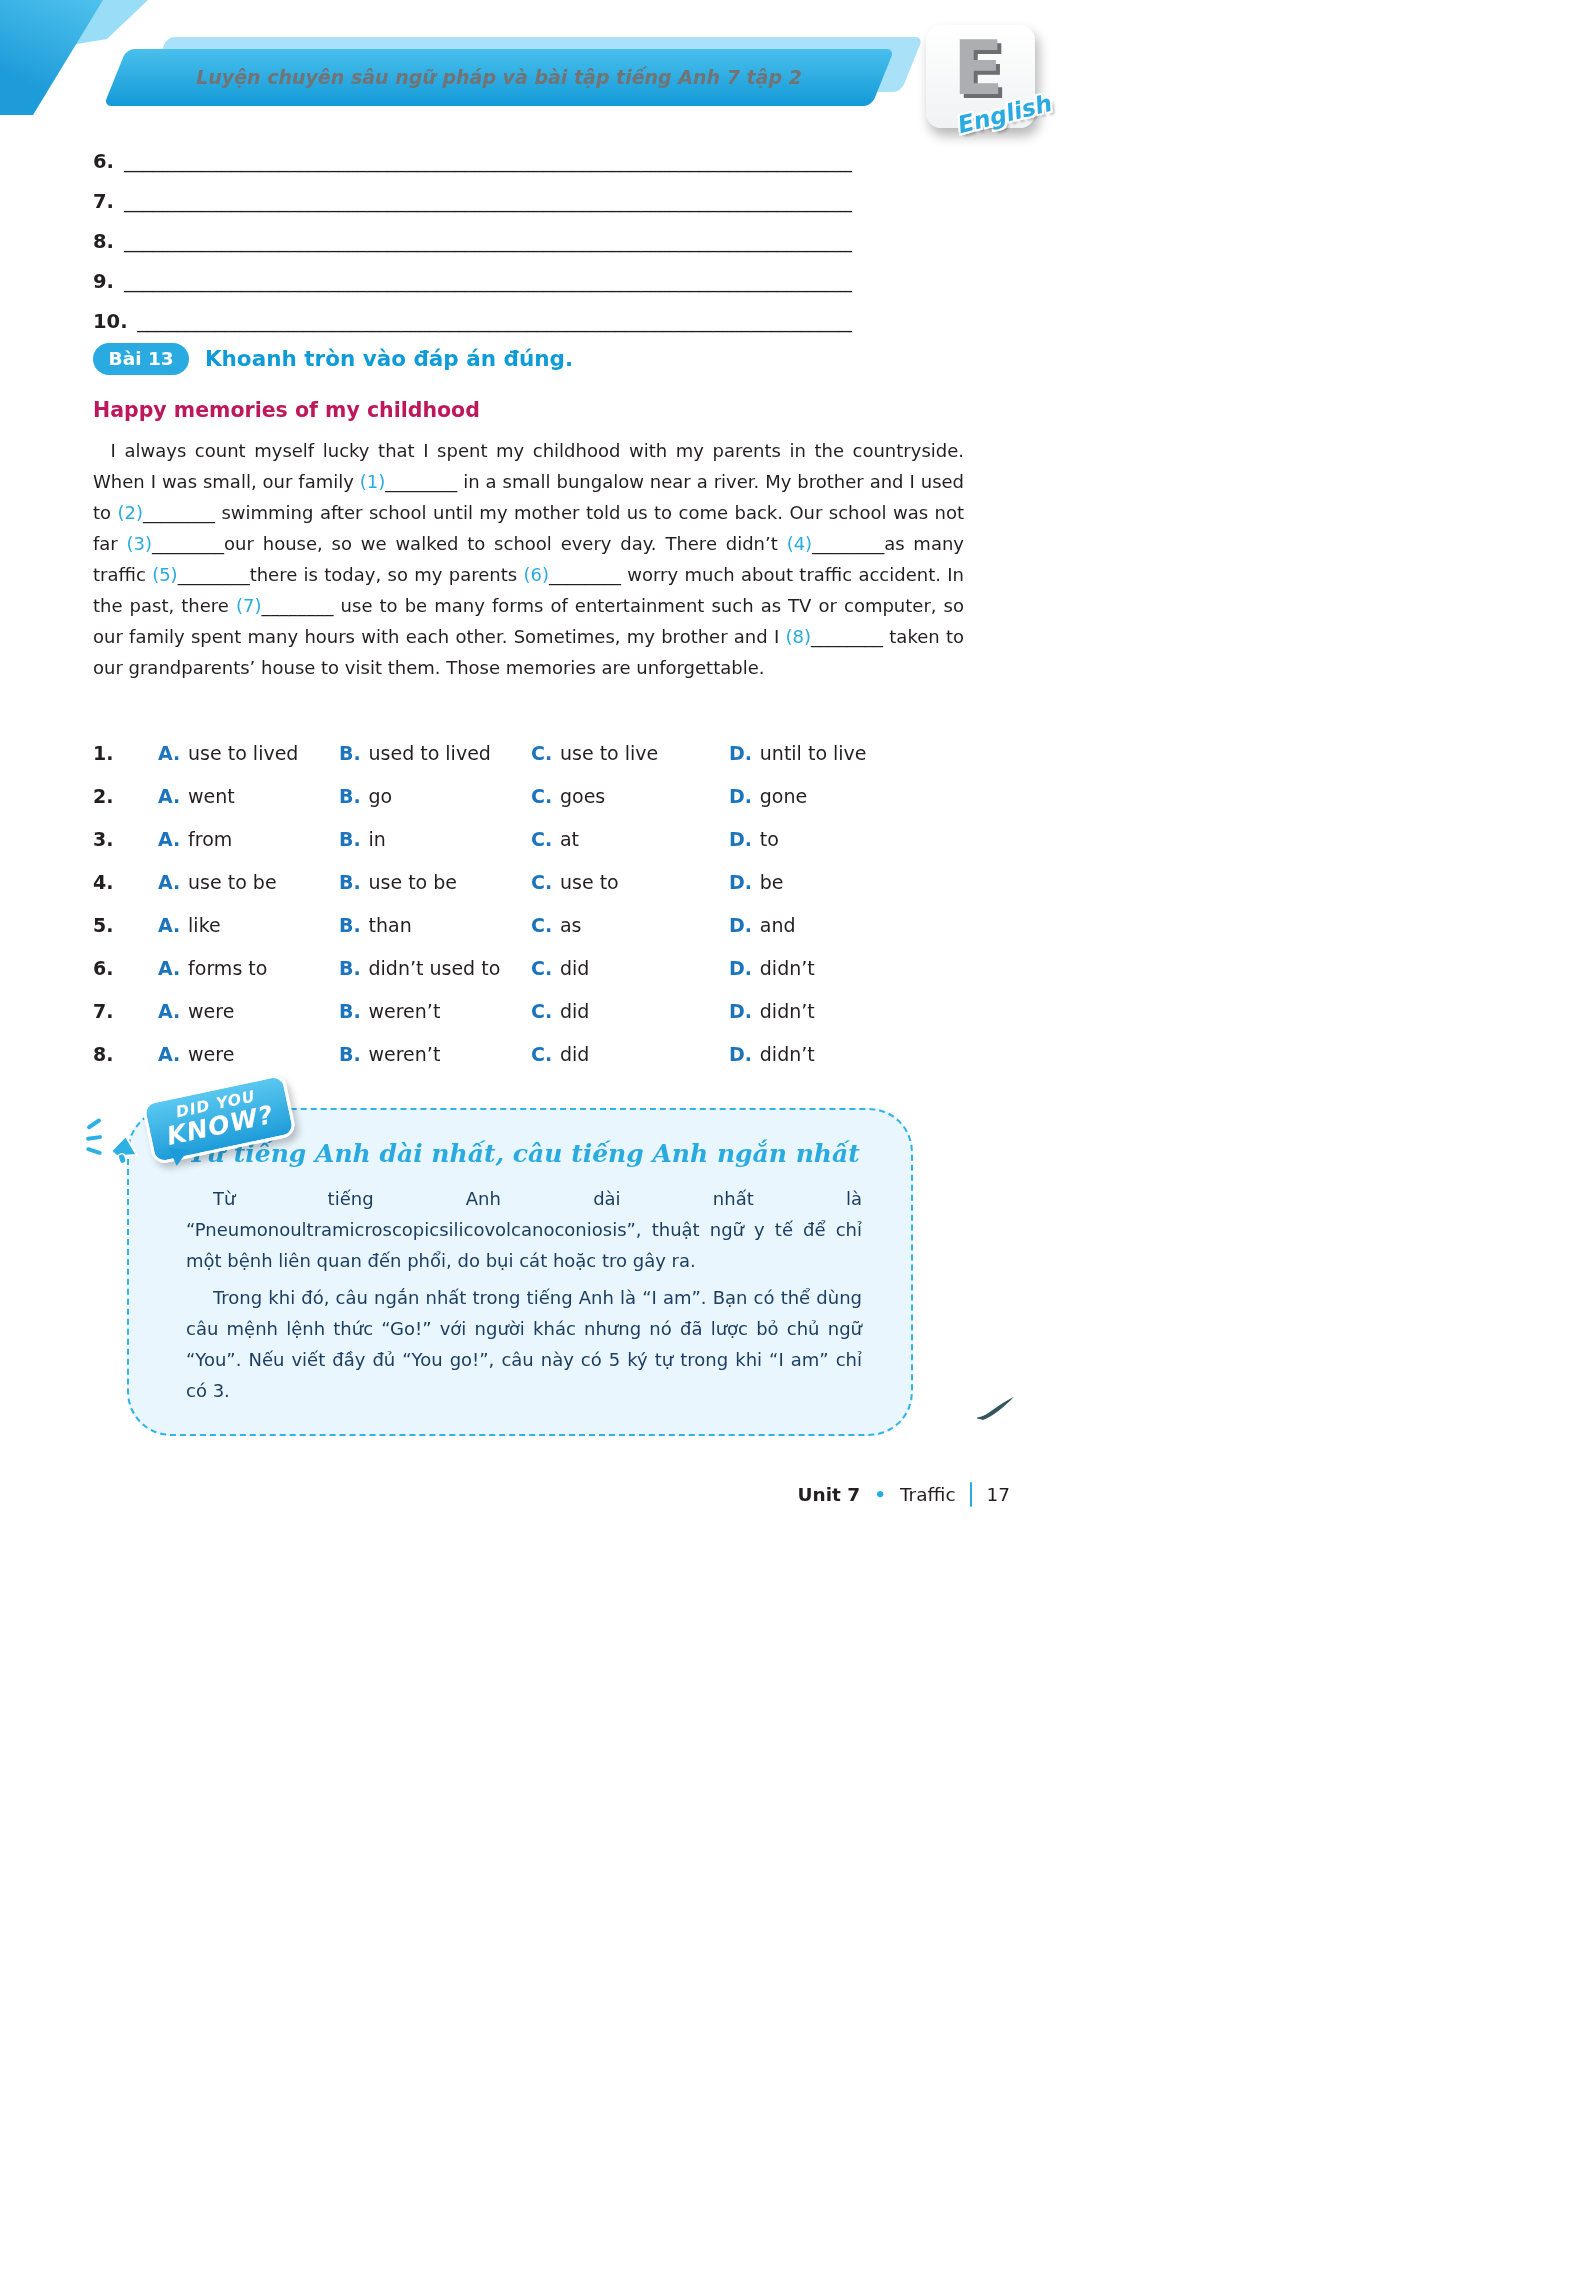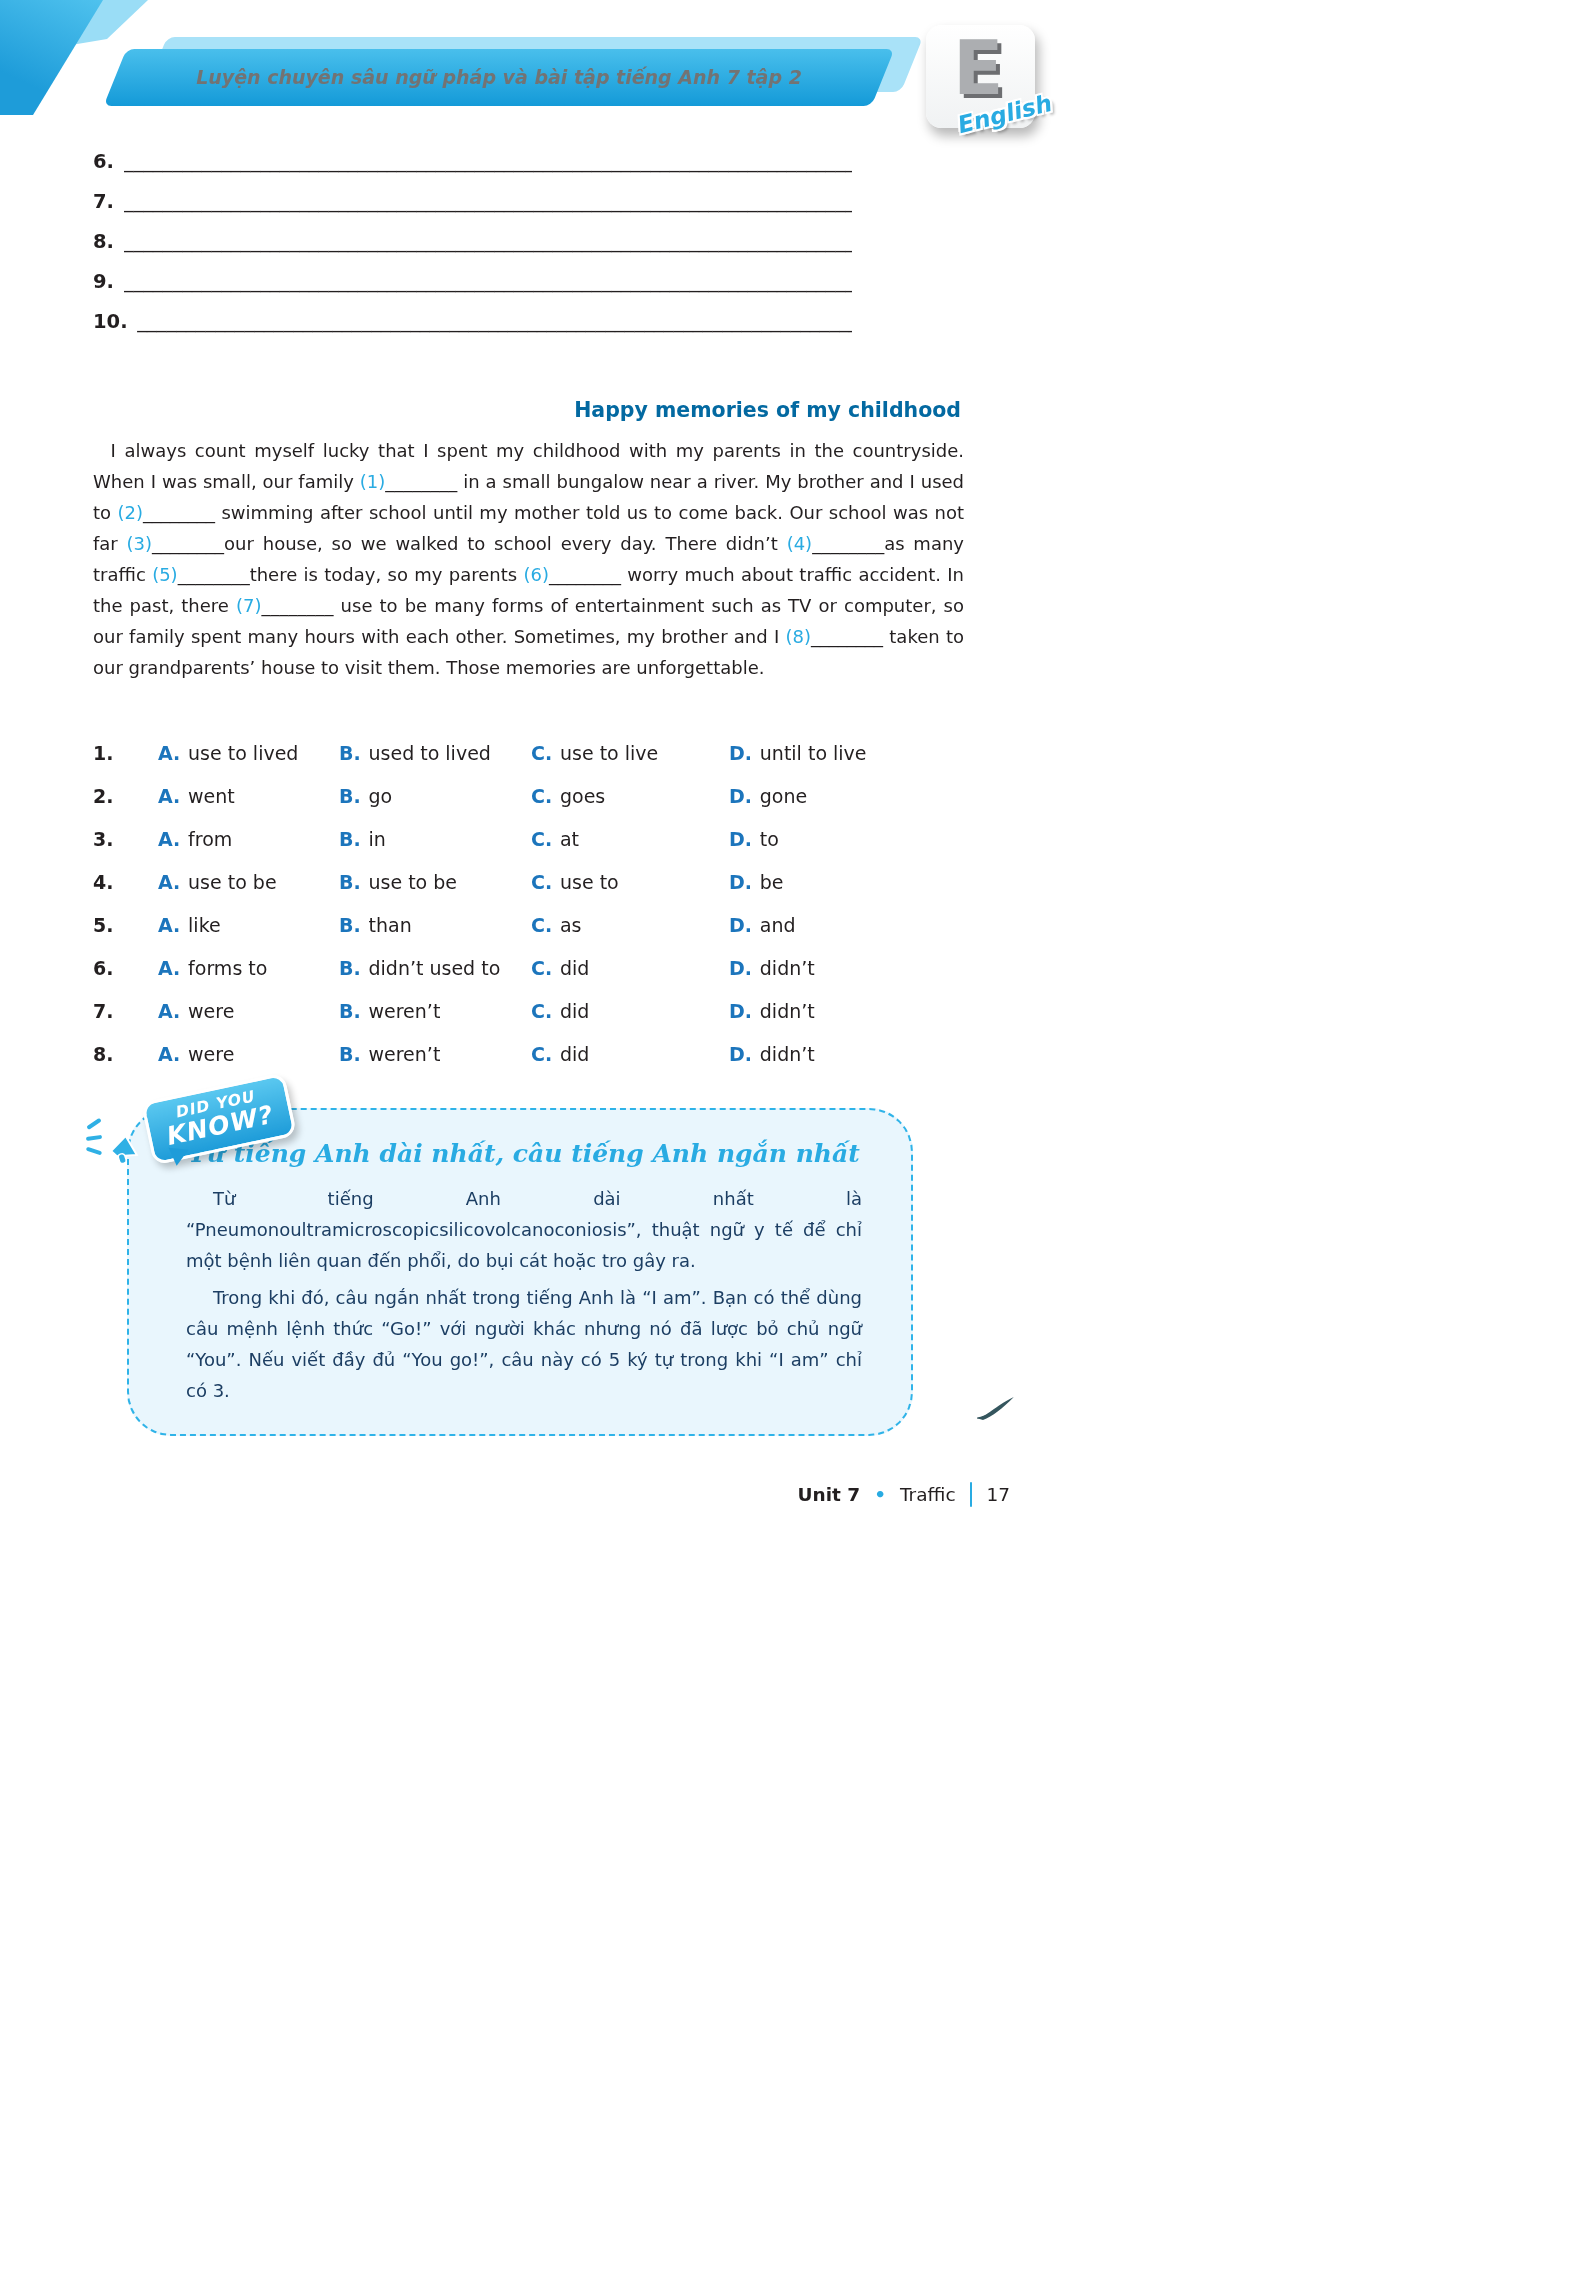--- a/index.html
+++ b/index.html
@@ -40,22 +40,22 @@
   .f-num { font-weight:bold; margin-right:9.8px; white-space:nowrap; }
   .f-line { flex:1; overflow:hidden; white-space:nowrap; color:#231F20; }
 
   
   .ex-header { position:absolute; left:93px; top:343px; display:flex; align-items:center; gap:15.6px; }
   .badge { background:#29ABE2; color:#fff; font-weight:bold; font-size:18.5px;
     padding:4.9px 15.6px 5.9px; border-radius:19.5px; white-space:nowrap; }
   .instruction { color:#0E9CD9; font-weight:bold; font-size:21.5px; }
 
   
-  .passage-title { position:absolute; left:93px; top:398px; width:868px; text-align:right;
-    color:#0369a1; font-weight:bold; font-size:20.5px; }
+  .passage-title { position:absolute; left:93px; top:398px; width:868px; text-align:left;
+    color:#be185d; font-weight:bold; font-size:20.5px; }
   .passage { position:absolute; left:93px; top:435px; width:871px; font-size:18px;
     line-height:31px; text-align:justify; text-indent:17.6px; }
   .sg-n { color:#29ABE2; }
   .sg-b, .sg-t { color:#231F20; }
 
   
   .choices { position:absolute; left:93px; top:731px; width:883px; }
   .choice-row { display:grid; grid-template-columns:65px 181px 192px 198px 1fr;
     align-items:center; height:43px; font-size:19px; }
   .c-num { font-weight:bold; }
@@ -130,20 +130,24 @@
     <div class="fill-row">
         <span class="f-num">9.</span>
         <span class="f-line">________________________________________________________________________________________</span>
       </div>
     <div class="fill-row">
         <span class="f-num">10.</span>
         <span class="f-line">________________________________________________________________________________________</span>
       </div>
   </section>
 
+  <div class="ex-header">
+    <span class="badge">Bài 13</span>
+    <span class="instruction">Khoanh tròn vào đáp án đúng.</span>
+  </div>
 
   <div class="passage-title">Happy memories of my childhood</div>
   <p class="passage"><span class="sg-t">I always count myself lucky that I spent my childhood with my parents in the countryside. When I was small, our family </span><span class="sg-n">(1)</span><span class="sg-b">________</span><span class="sg-t"> in a small bungalow near a river. My brother and I used to </span><span class="sg-n">(2)</span><span class="sg-b">________</span><span class="sg-t"> swimming after school until my mother told us to come back. Our school was not far </span><span class="sg-n">(3)</span><span class="sg-b">________</span><span class="sg-t">our house, so we walked to school every day. There didn’t </span><span class="sg-n">(4)</span><span class="sg-b">________</span><span class="sg-t">as many traffic </span><span class="sg-n">(5)</span><span class="sg-b">________</span><span class="sg-t">there is today, so my parents </span><span class="sg-n">(6)</span><span class="sg-b">________</span><span class="sg-t"> worry much about traffic accident. In the past, there </span><span class="sg-n">(7)</span><span class="sg-b">________</span><span class="sg-t"> use to be many forms of entertainment such as TV or computer, so our family spent many hours with each other. Sometimes, my brother and I </span><span class="sg-n">(8)</span><span class="sg-b">________</span><span class="sg-t"> taken to our grandparents’ house to visit them. Those memories are unforgettable.</span></p>
 
   <section class="choices">
     <div class="choice-row">
       <span class="c-num">1.</span>
       <span><b class="c-letter">A.</b><span>use to lived</span></span>
       <span><b class="c-letter">B.</b><span>used to lived</span></span>
       <span><b class="c-letter">C.</b><span>use to live</span></span>

